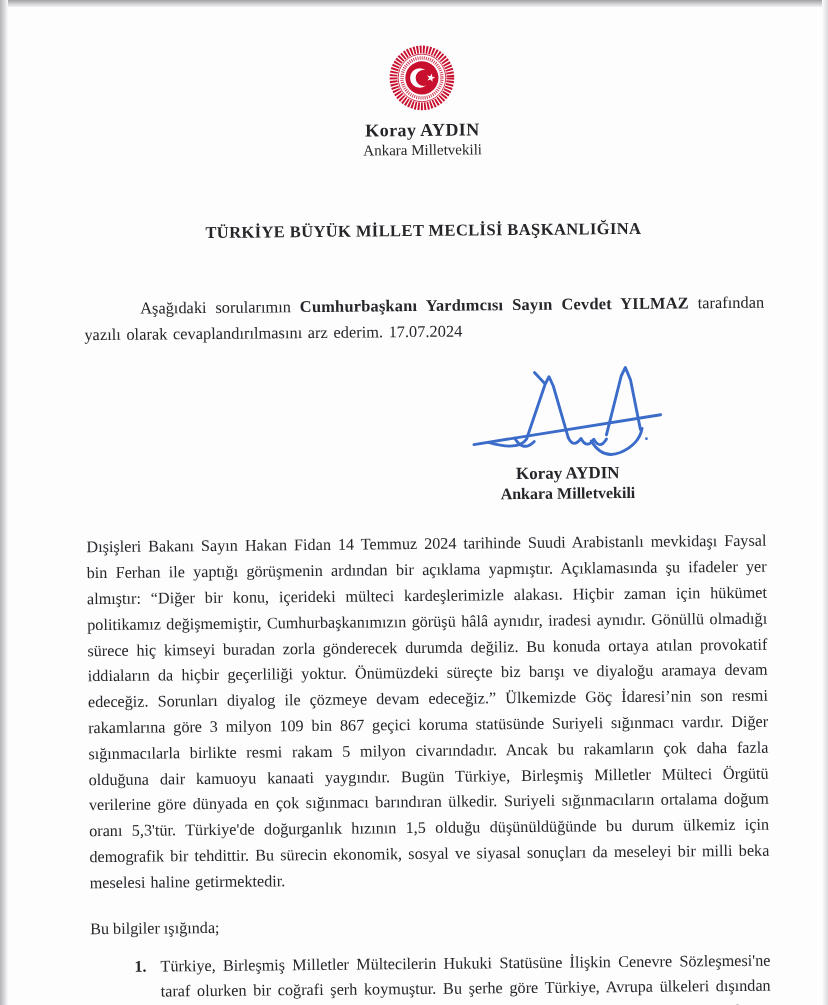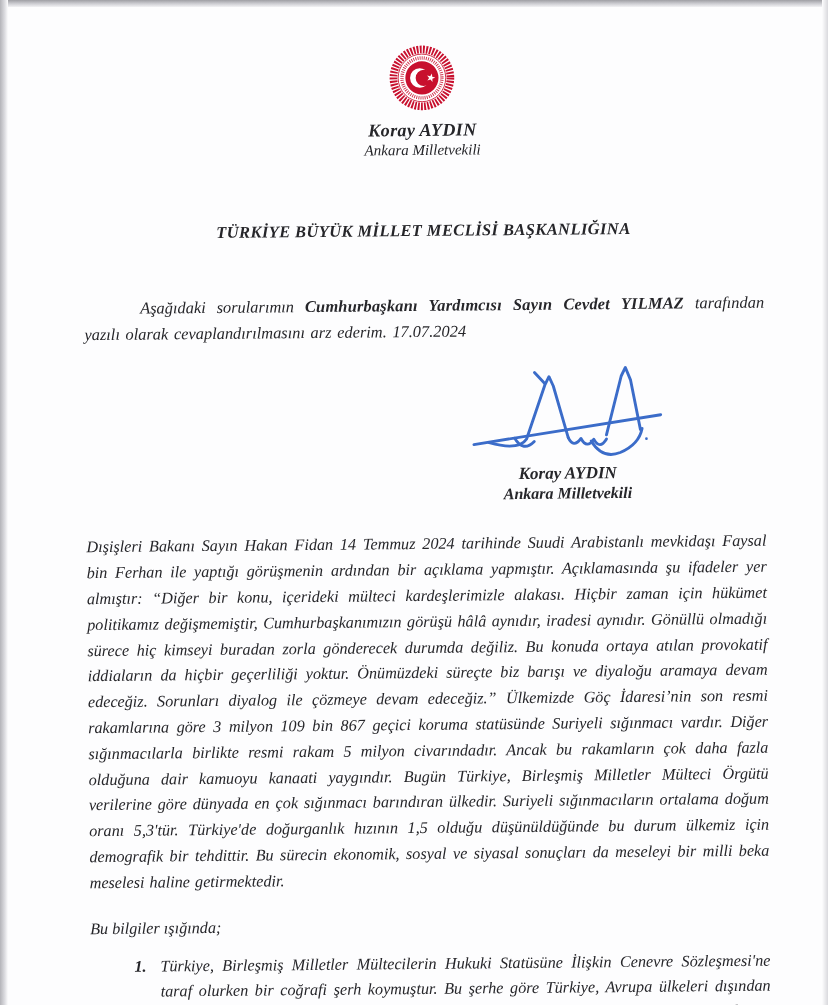--- a/index.html
+++ b/index.html
@@ -8,21 +8,20 @@
     background:#e9e9ec;
     font-family:"Liberation Serif","DejaVu Serif",serif;
     overflow:hidden;
   }
   .page{
     position:relative;
     width:828px;height:1005px;
     background:#fdfdfe;
     overflow:hidden;
     color:#26262a;
-    font-style:italic;
   }
   
   .edge-top{position:absolute;top:0;left:0;width:100%;height:7px;
     background:linear-gradient(#9f9fa4,#cfcfd4 55%,#f2f2f4);}
   .edge-left{position:absolute;top:0;left:0;width:8px;height:100%;
     background:linear-gradient(90deg,#b4b4b9,#dddde1 60%,#fdfdfe);}
   .edge-right{position:absolute;top:0;right:0;width:6px;height:100%;
     background:linear-gradient(90deg,#fdfdfe,#d9d9dd);}
   .doc{
     position:absolute;top:0;left:0;right:0;bottom:0;

